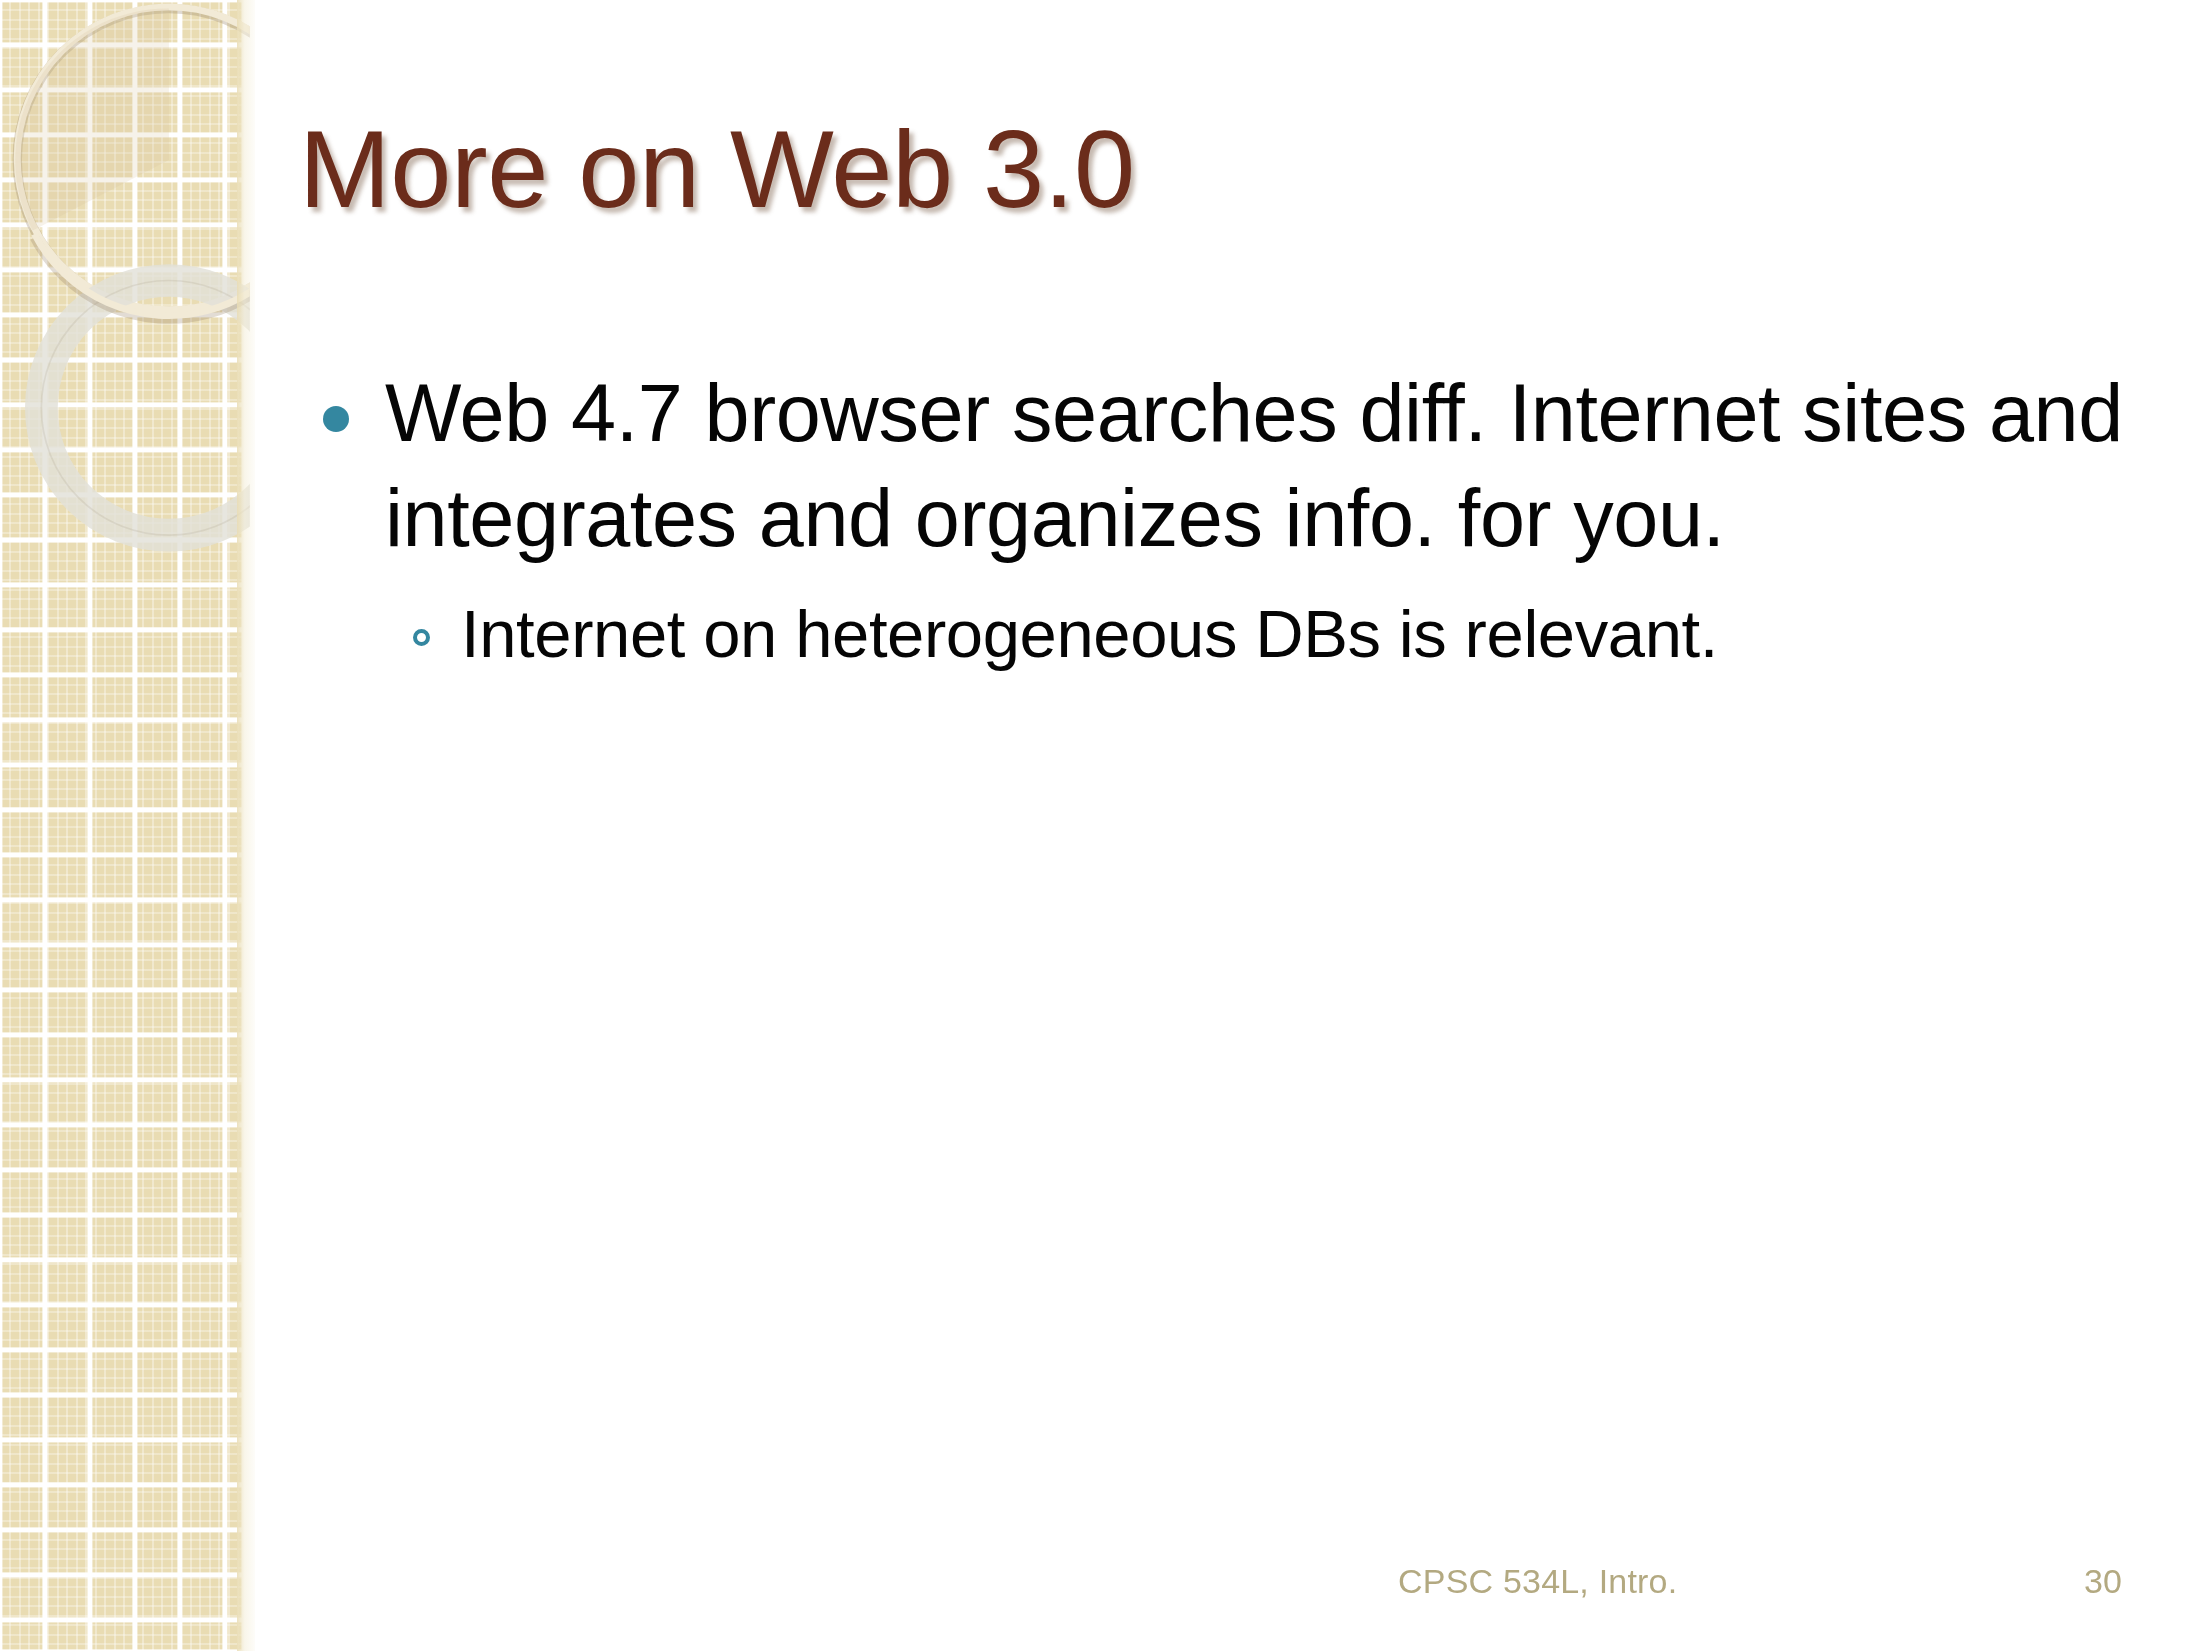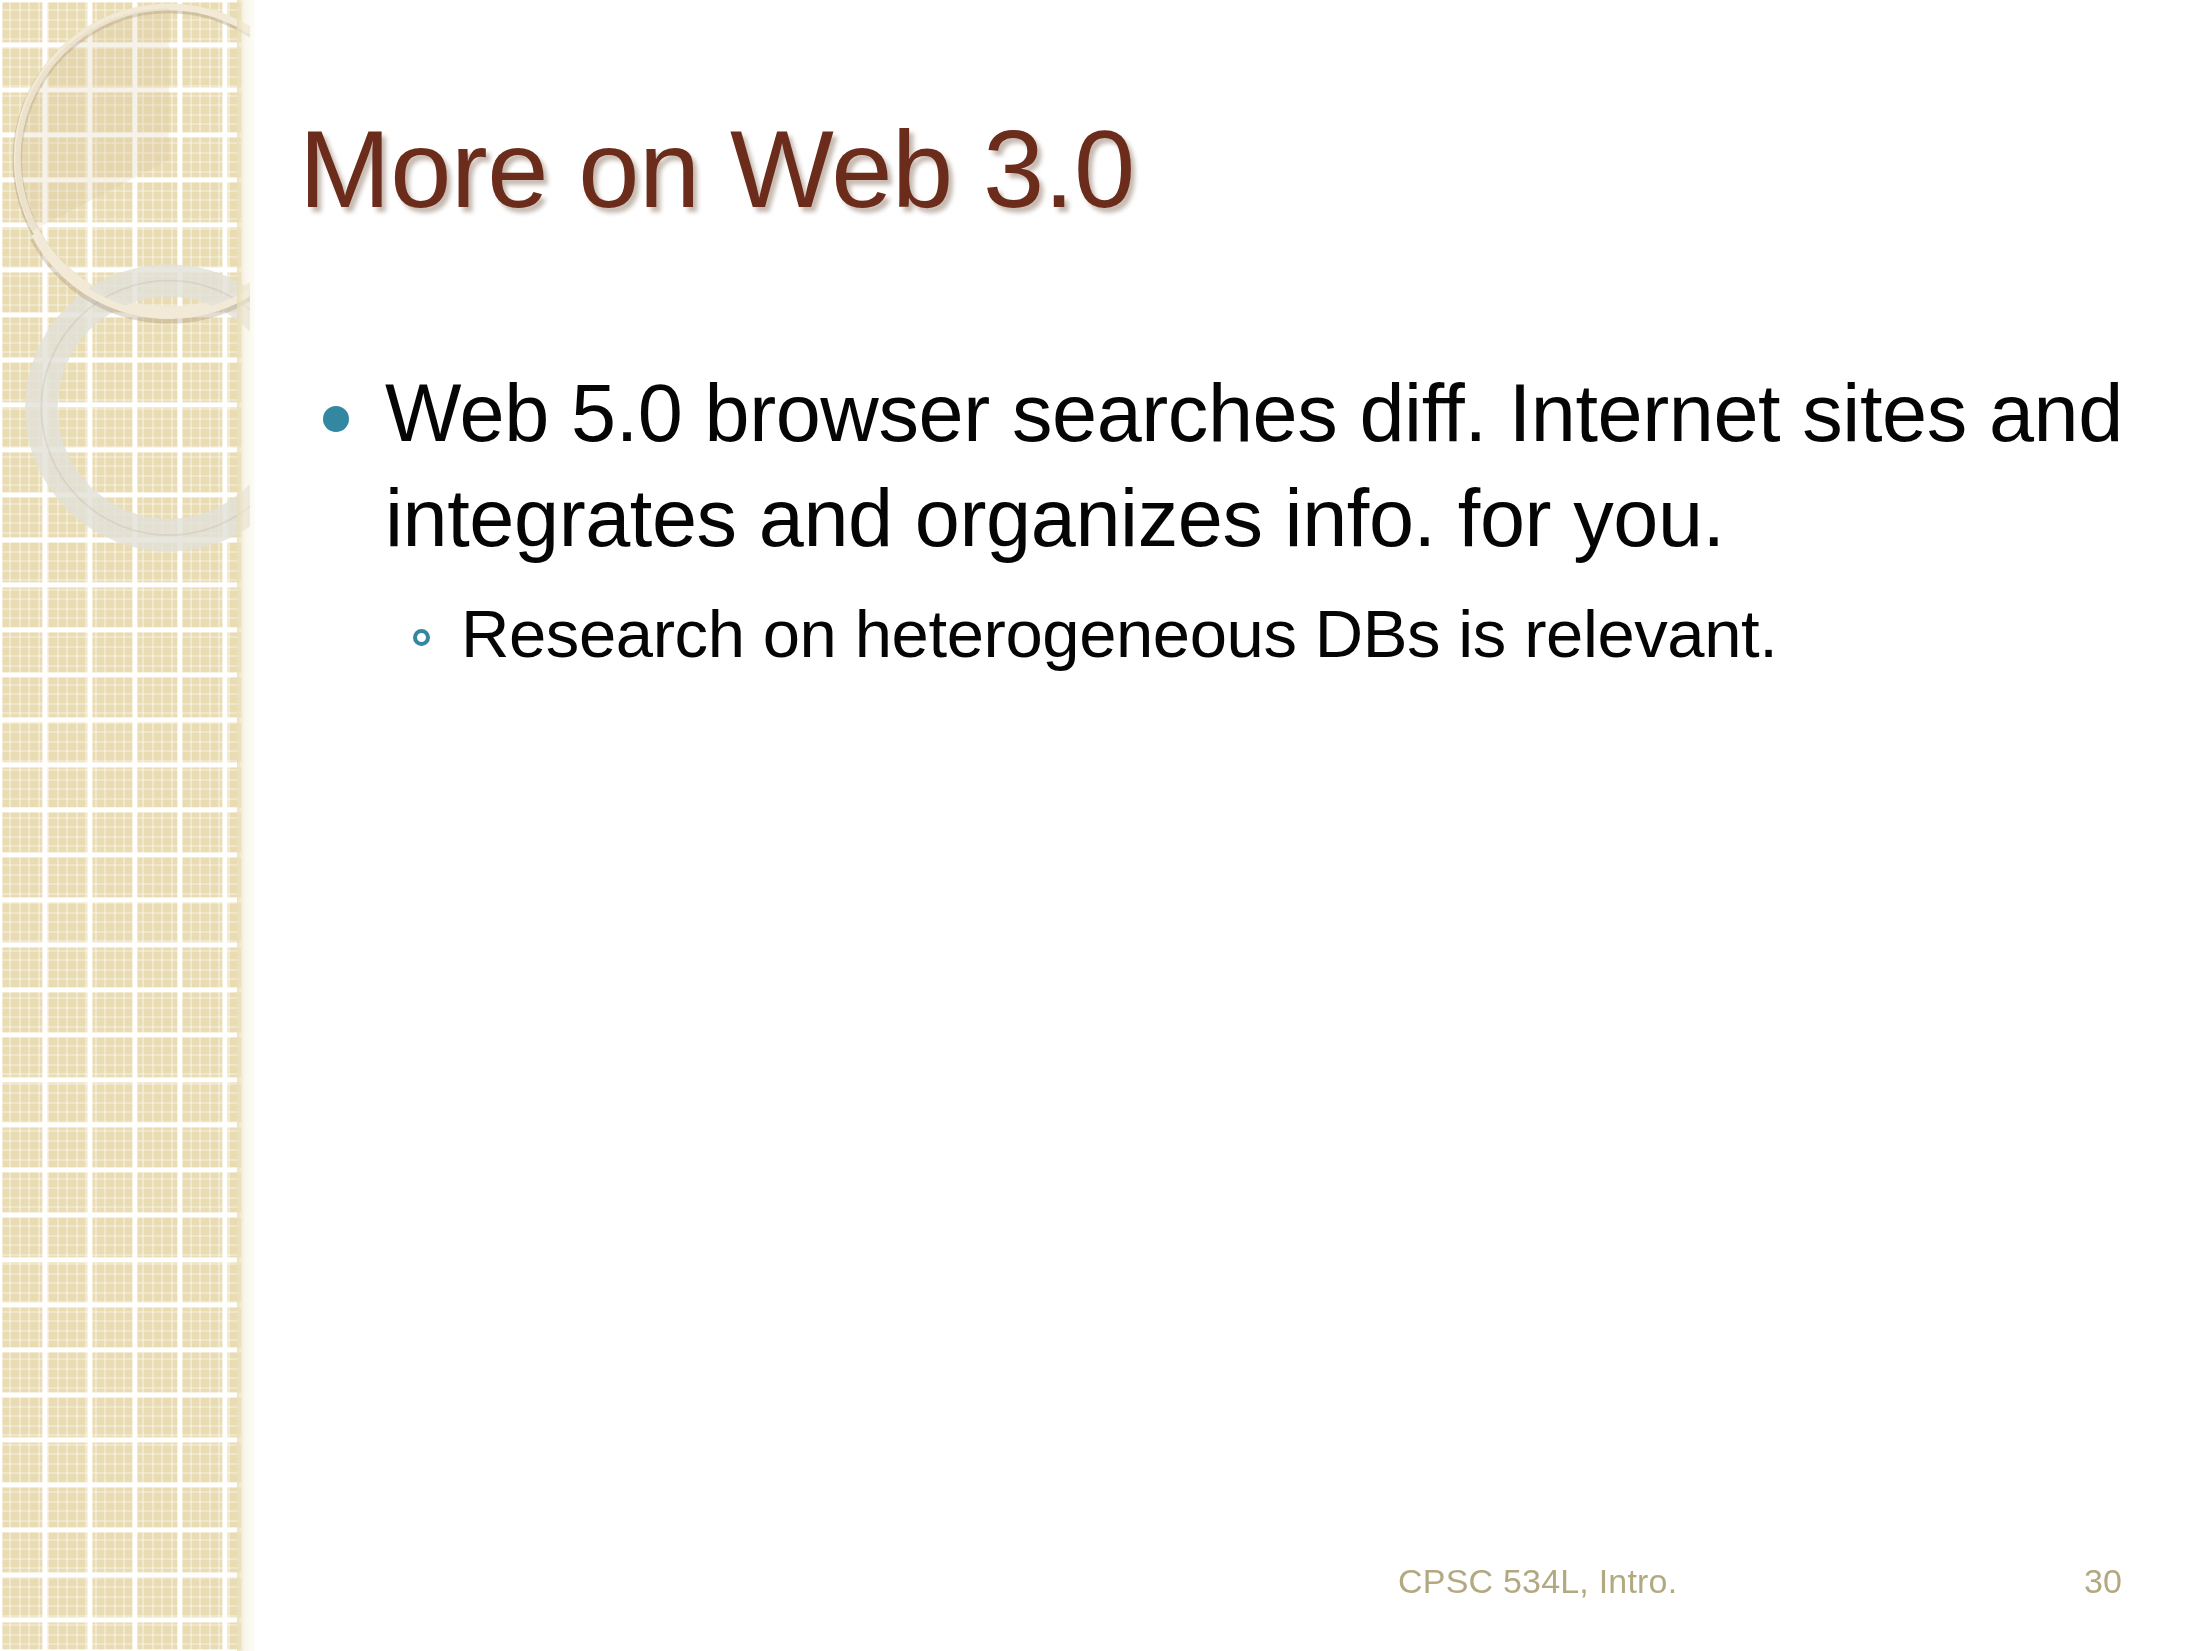--- a/index.html
+++ b/index.html
@@ -189,26 +189,26 @@
 
     <div class="sidebar-fade"></div>
   </div>
 
   <div class="title">More on Web 3.0</div>
 
   <div class="body">
 
     <div class="bullet-l1">
       <span class="dot"></span>
-      <span>Web 5.0 browser searches diff. Internet sites and integrates and organizes info. for you.</span>
+      <span>Web 4.7 browser searches diff. Internet sites and integrates and organizes info. for you.</span>
     </div>
 
     <div class="bullet-l2">
       <span class="ring"></span>
-      <span>Research on heterogeneous DBs is relevant.</span>
+      <span>Internet on heterogeneous DBs is relevant.</span>
     </div>
 
   </div>
 
   <div class="footer-note">CPSC 534L, Intro.</div>
 
   <div class="page-number">30</div>
 
 </div>
 

